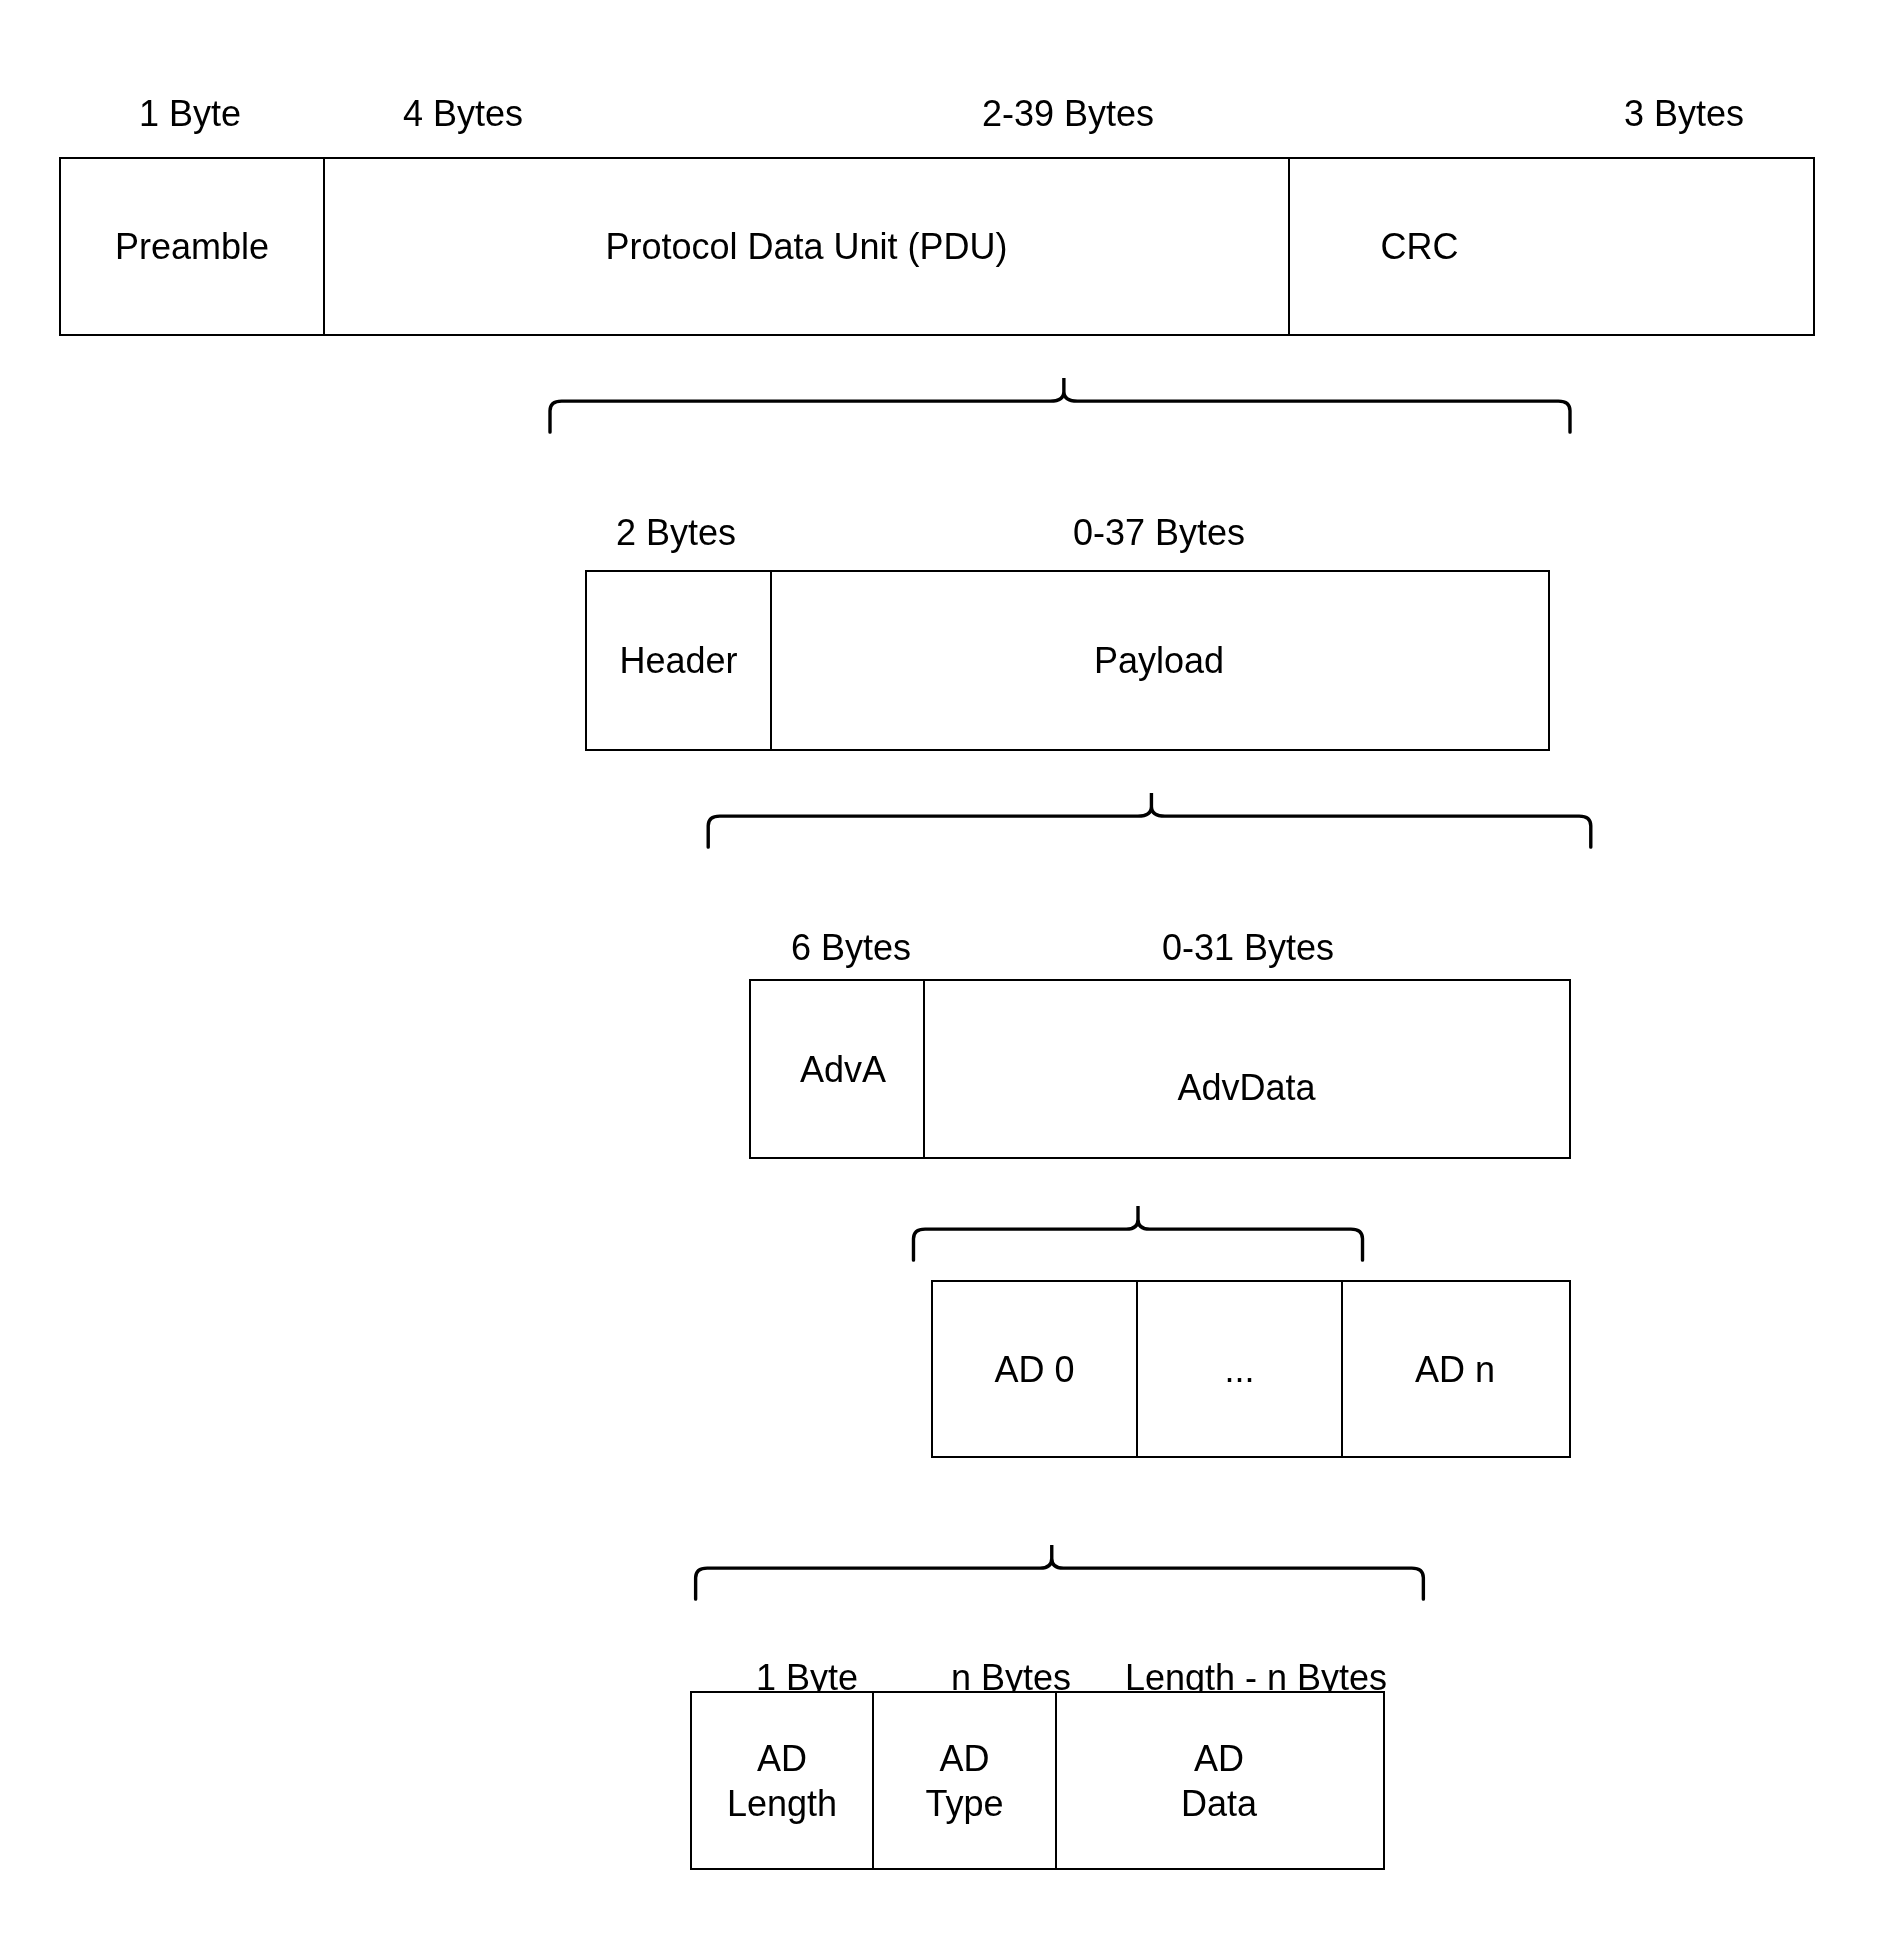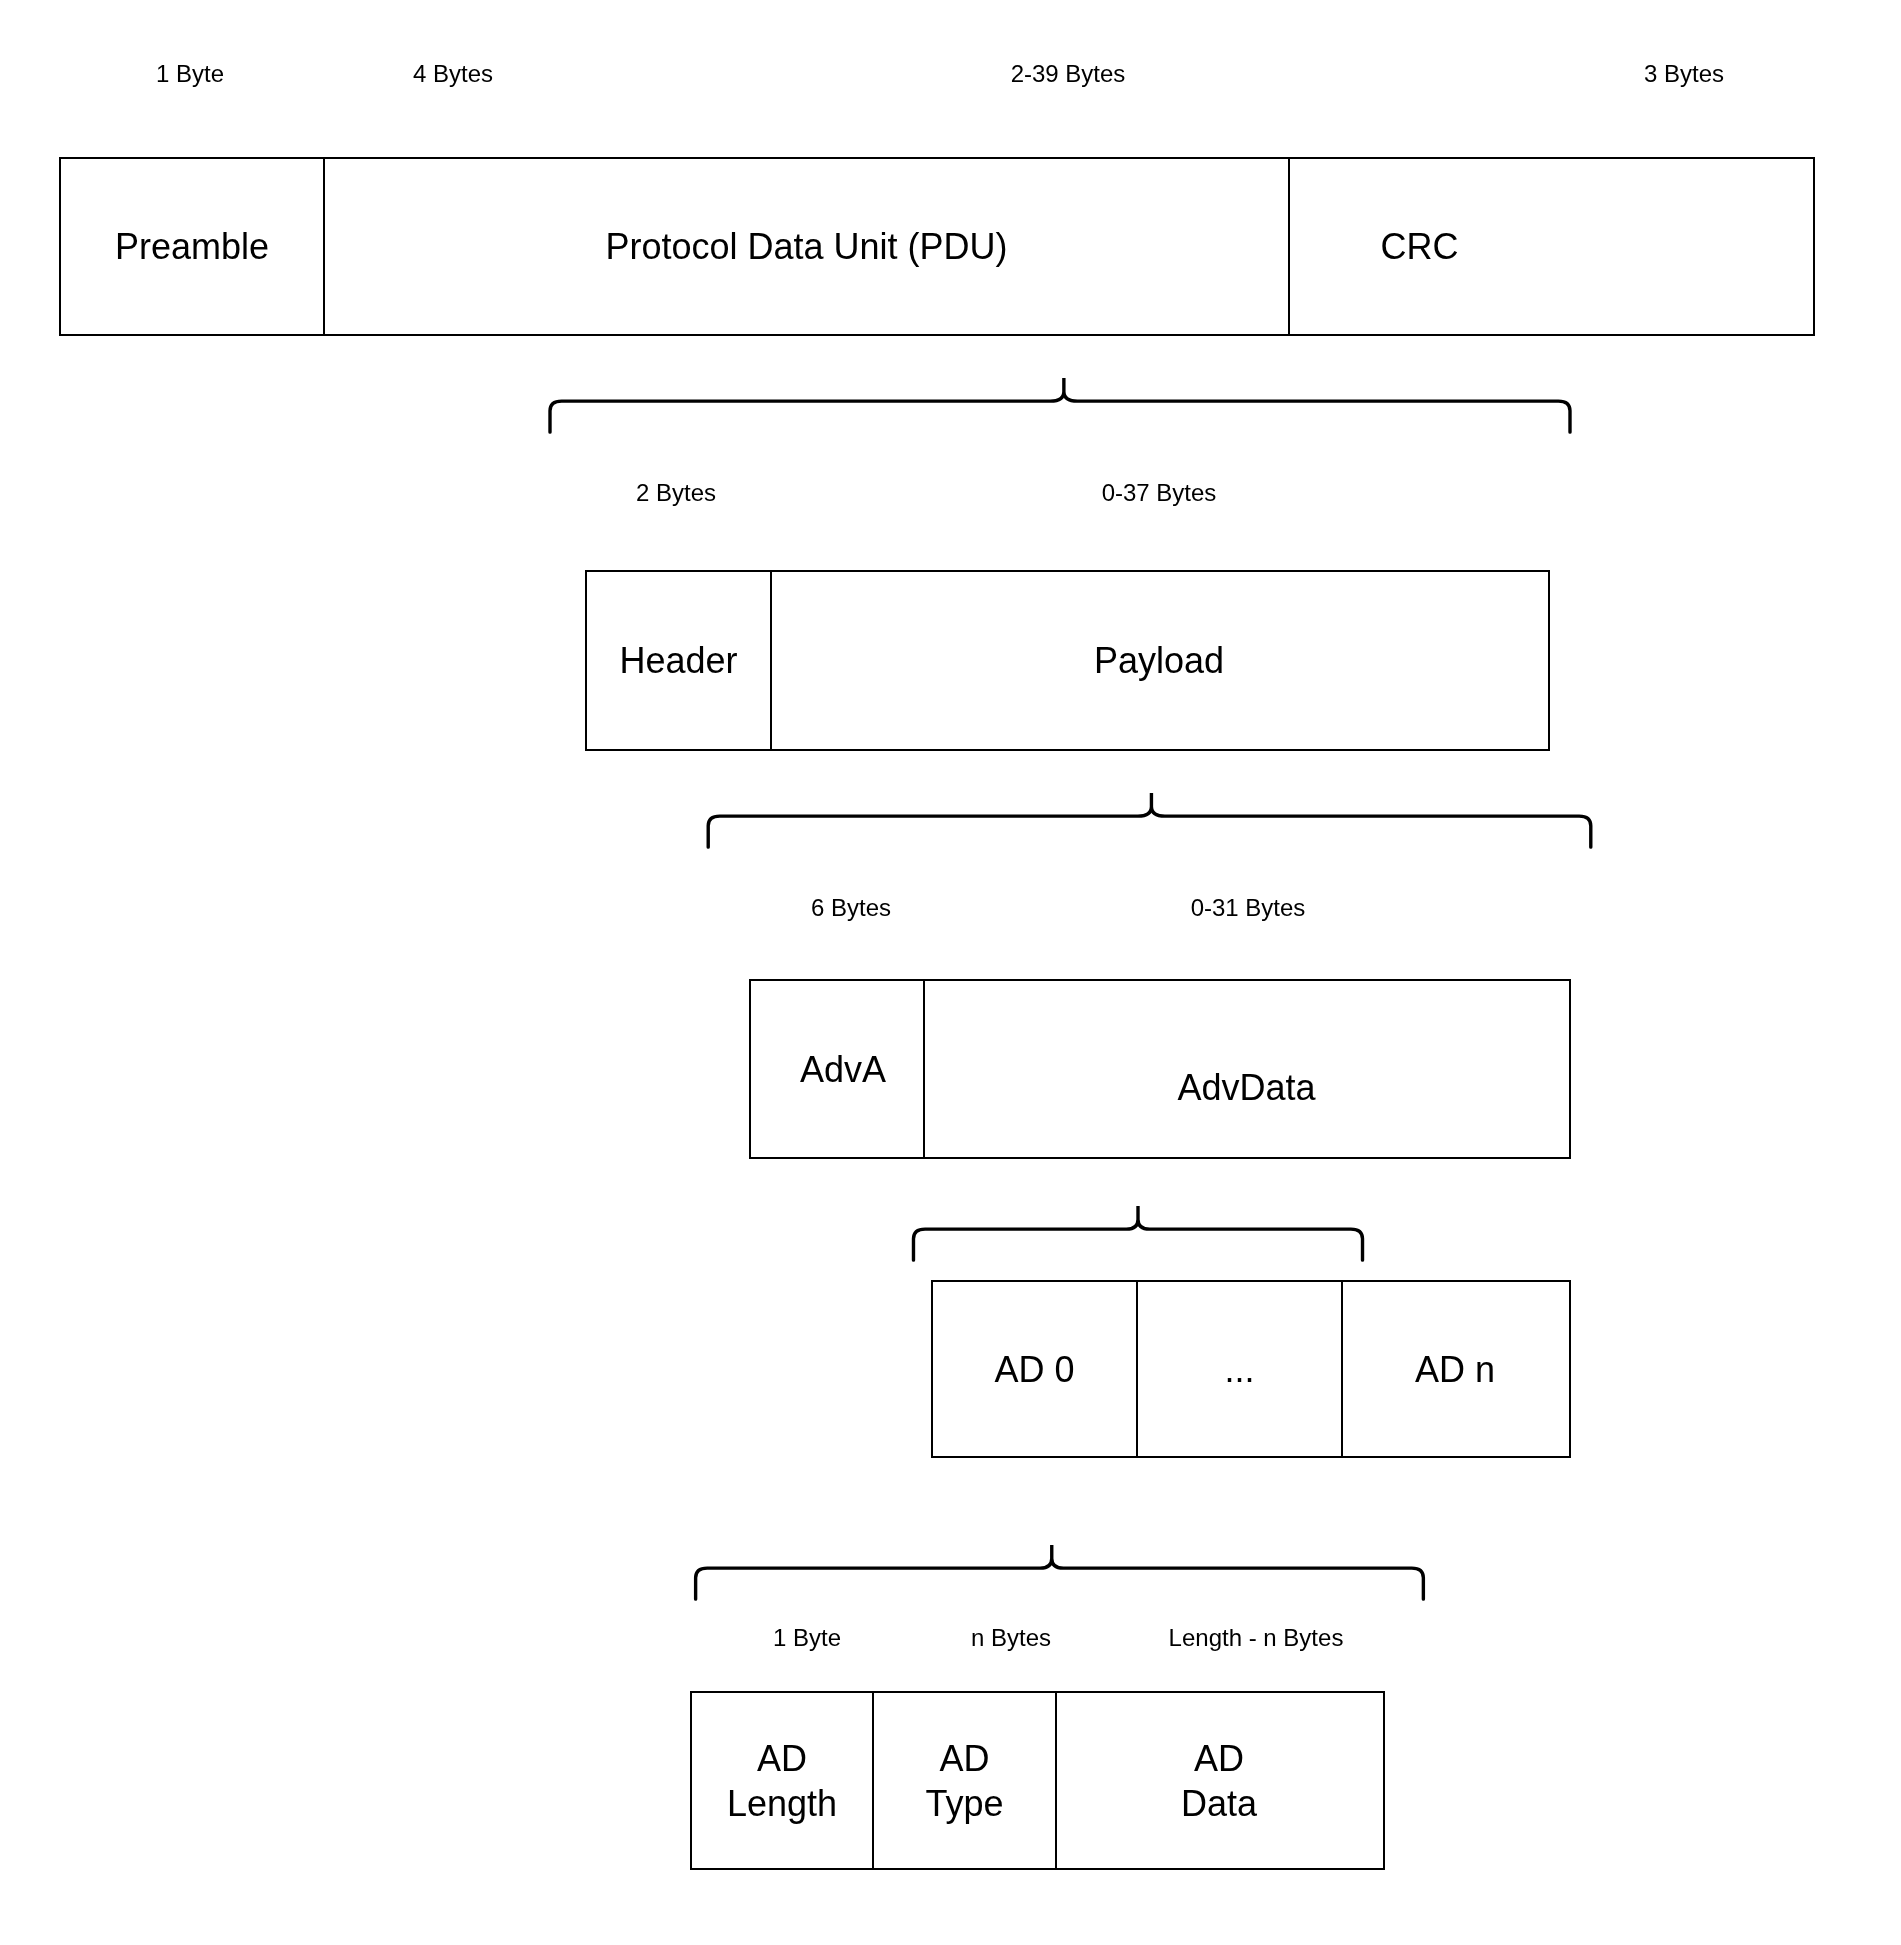--- a/index.html
+++ b/index.html
@@ -13,26 +13,27 @@
   }
   #canvas {
     position: relative;
     width: 1902px;
     height: 1946px;
     background: #ffffff;
     overflow: hidden;
   }
   .size-label {
     position: absolute;
-    font-size: 24px;
+    font-size: 36px;
     line-height: 43px;
     color: #000000;
     text-align: center;
     white-space: nowrap;
     transform: translateX(-50%);
+    margin-top: 40px;
   }
   .field-row {
     position: absolute;
     display: flex;
     box-sizing: border-box;
     border: 2.9px solid #000000;
     background: #ffffff;
   }
   .field-cell {
     box-sizing: border-box;
@@ -57,21 +58,21 @@
     display: block;
     overflow: visible;
   }
 </style>
 </head>
 <body>
 
 <div id="canvas">
 
   <div class="size-label" style="left:190px; top:52px;">1 Byte</div>
-  <div class="size-label" style="left:453px; top:52px;">4 Bytes</div>
+  <div class="size-label" style="left:463px; top:52px;">4 Bytes</div>
   <div class="size-label" style="left:1068px; top:52px;">2-39 Bytes</div>
   <div class="size-label" style="left:1684px; top:52px;text-align:right;">3 Bytes</div>
 
   <div class="field-row" style="left:59px; top:157px; width:1756px; height:179px;">
     <div class="field-cell" style="width:264px;">Preamble</div>
     <div class="field-cell" style="width:965px;">Protocol Data Unit (PDU)</div>
     <div class="field-cell" style="width:259px;">CRC</div>
   </div>
 
   <div class="brace" style="left:542px; top:376px; width:1036px; height:60px;">

